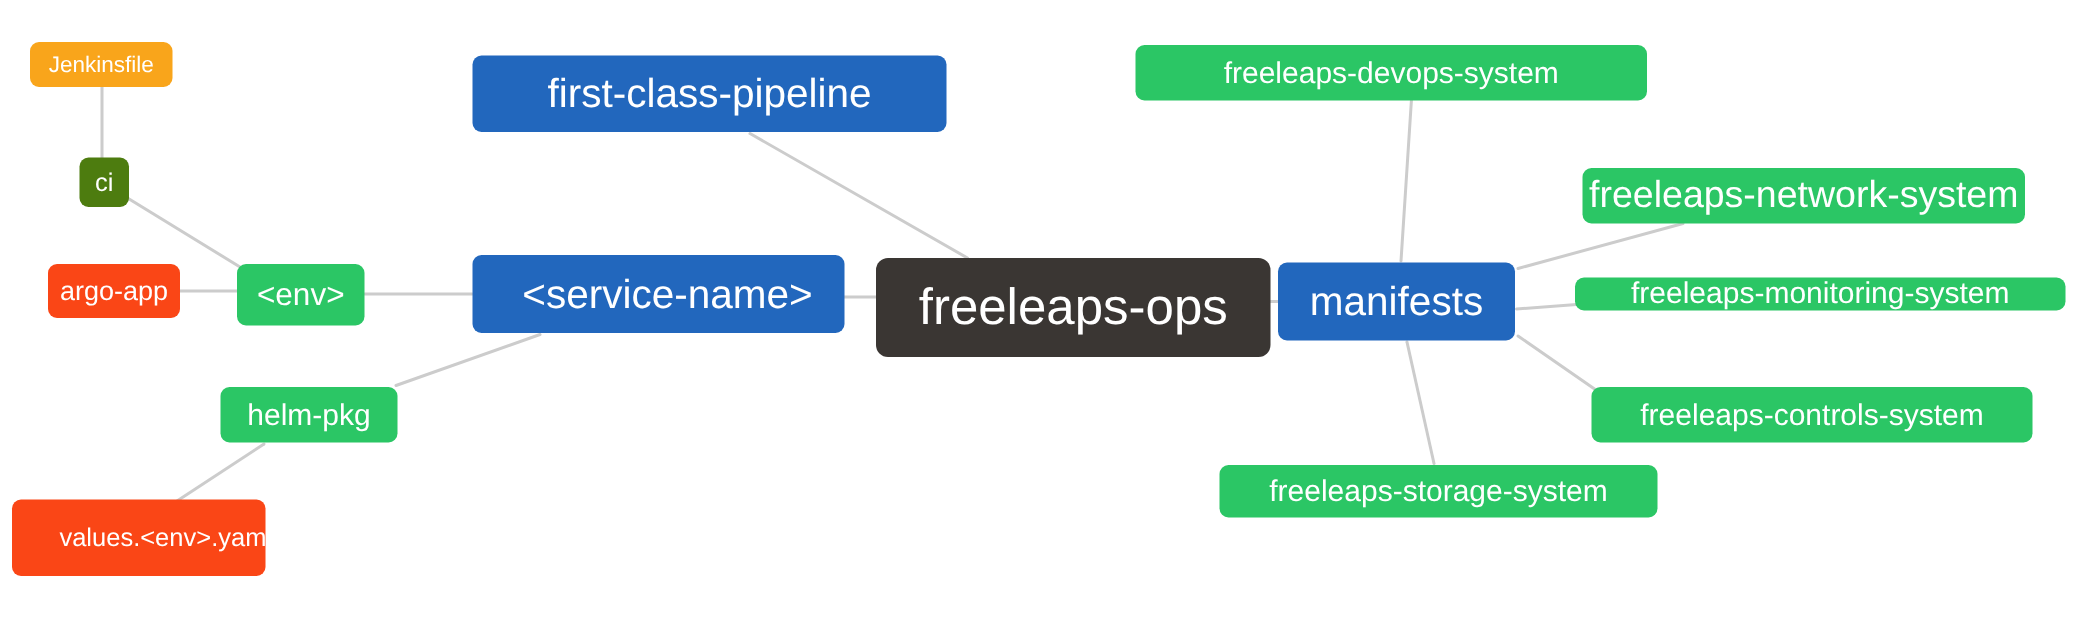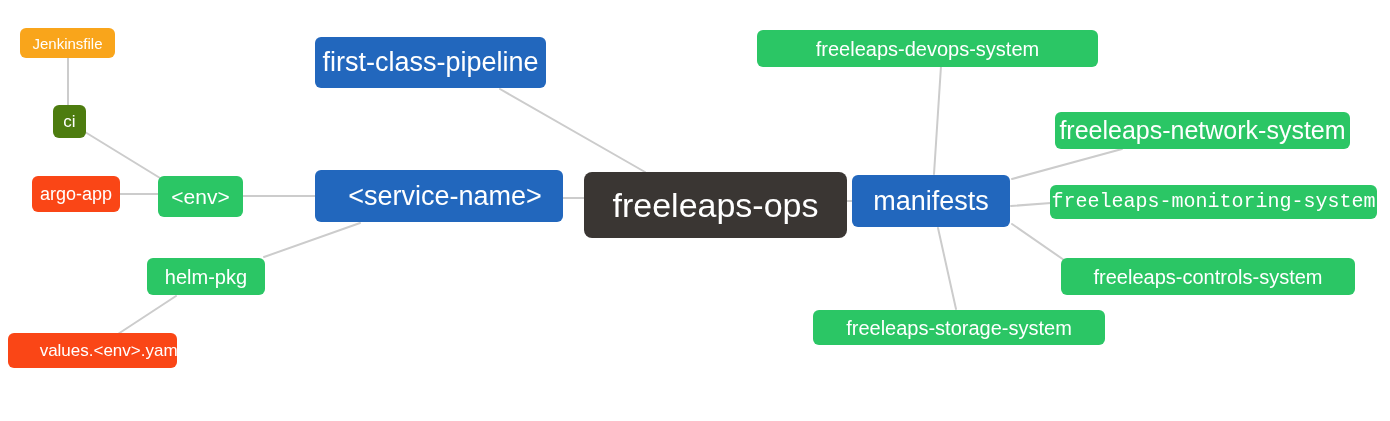--- a/index.html
+++ b/index.html
@@ -29,28 +29,28 @@
     box-sizing: border-box;
     cursor: pointer;
     line-height: 1;
   }
   
   .n-jenkinsfile   { left: 20px;   top: 28px;  width: 95px;  height: 30px; font-size: 15px; }
   .n-ci            { left: 53px;   top: 105px; width: 33px;  height: 33px; font-size: 17px; }
   .n-argo-app      { left: 32px;   top: 176px; width: 88px;  height: 36px; font-size: 18px; }
   .n-env           { left: 158px;  top: 176px; width: 85px;  height: 41px; font-size: 21px; }
   .n-helm-pkg      { left: 147px;  top: 258px; width: 118px; height: 37px; font-size: 20px; }
-  .n-values-yaml   { left: 8px;    top: 333px; width: 169px; height: 35px; font-size: 17px; padding-left: 36px; }
-  .n-first-class   { left: 315px;  top: 37px;  width: 231px; height: 51px; font-size: 27px; }
+  .n-values-yaml   { left: 8px;    top: 333px; width: 169px; height: 51px; font-size: 17px; padding-left: 36px; }
+  .n-first-class   { left: 315px;  top: 37px;  width: 316px; height: 51px; font-size: 27px; }
   .n-service-name  { left: 315px;  top: 170px; width: 248px; height: 52px; font-size: 27px; }
   .n-freeleaps-ops { left: 584px;  top: 172px; width: 263px; height: 66px; font-size: 34px; border-radius: 8px; }
   .n-manifests     { left: 852px;  top: 175px; width: 158px; height: 52px; font-size: 27px; }
   .n-devops        { left: 757px;  top: 30px;  width: 341px; height: 37px; font-size: 20px; }
   .n-network       { left: 1055px; top: 112px; width: 295px; height: 37px; font-size: 25px; }
-  .n-monitoring    { left: 1050px; top: 185px; width: 327px; height: 34px; font-size: 20px; font-family: Liberation Mono, monospace; }
+  .n-monitoring    { left: 1050px; top: 185px; width: 327px; height: 22px; font-size: 20px; }
   .n-controls      { left: 1061px; top: 258px; width: 294px; height: 37px; font-size: 20px; }
   .n-storage       { left: 813px;  top: 310px; width: 292px; height: 35px; font-size: 20px; }
 </style>
 </head>
 <body>
 
 <div class="canvas">
 
   <svg class="edges" viewBox="0 0 1390 421">
     <line x1="68" y1="56" x2="68" y2="106" stroke-width="2" stroke-linecap="round" stroke="#cccccc"></line>

